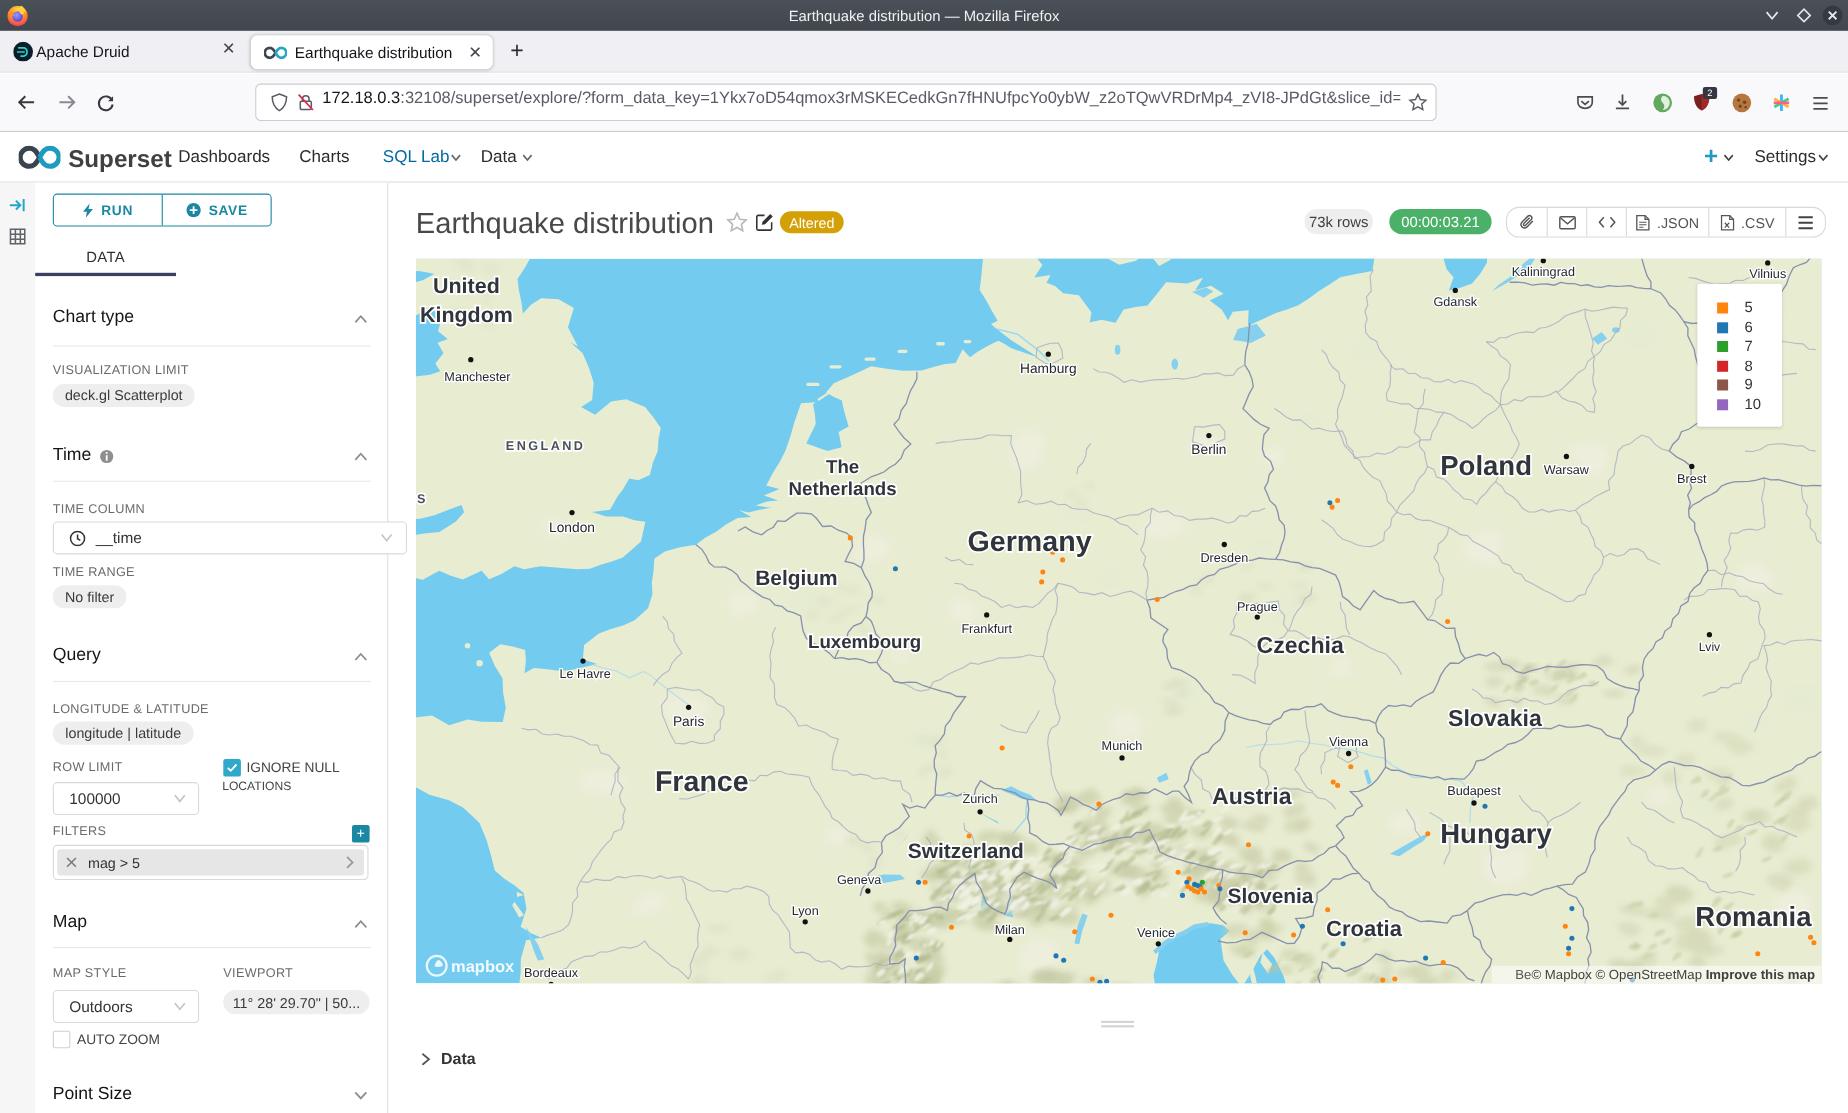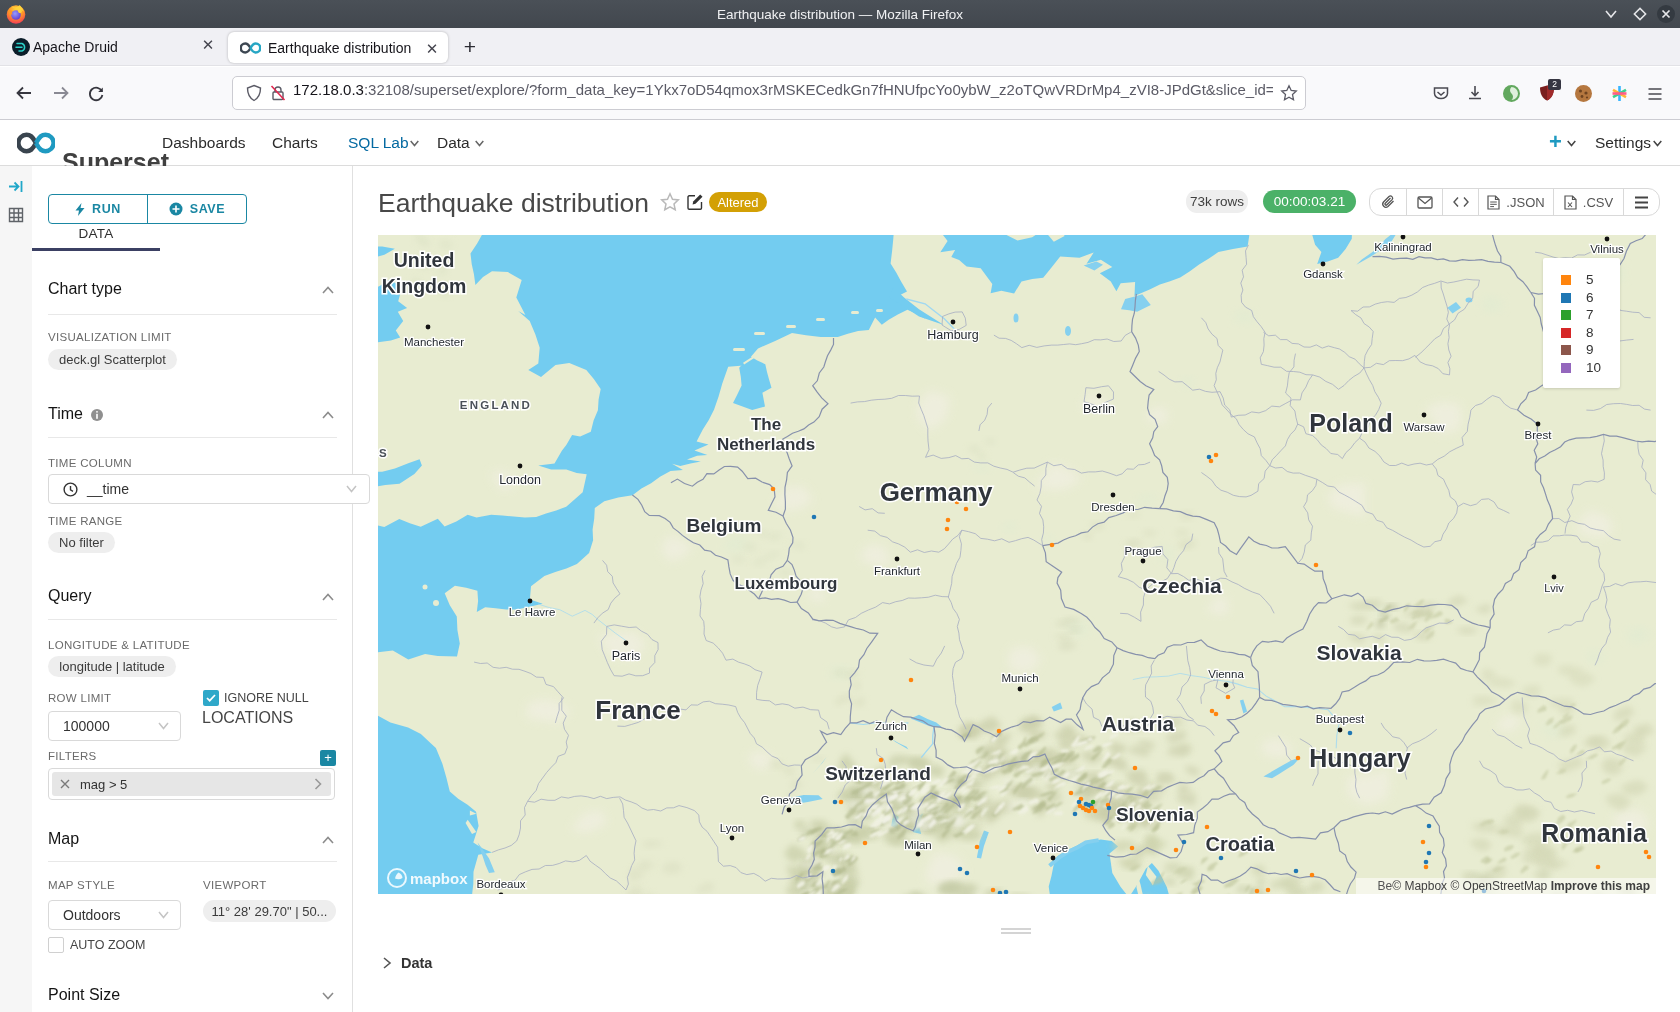--- a/index.html
+++ b/index.html
@@ -112,21 +112,21 @@
     </svg>
 <svg class="abs" style="left:1646px;top:18px" width="18" height="18" viewBox="0 0 18 18">
       <path d="M2.5 4 H15.5 M2.5 9 H15.5 M2.5 14 H15.5" stroke="#4a4a52" stroke-width="1.7"></path>
     </svg>
 </div>
 <div class="abs" style="left:0;top:121px;width:1680px;height:45px;background:#fff;border-bottom:1px solid #dcdcdc">
 <svg class="abs" style="left:17px;top:11px" width="38" height="22" viewBox="0 0 42 24">
       <path d="M21 12 C17 4.5 14.5 3 10.5 3 a9 9 0 0 0 0 18 c4 0 6.5-1.5 10.5-9" fill="none" stroke="#39444e" stroke-width="5"></path>
       <path d="M21 12 C25 19.5 27.5 21 31.5 21 a9 9 0 0 0 0 -18 c-4 0-6.5 1.5-10.5 9" fill="none" stroke="#1f9ac1" stroke-width="5"></path>
     </svg>
-<div class="abs" style="left:62px;top:27px;font-size:25px;font-weight:bold;color:#404040">Superset</div>
+<div class="abs" style="left:62px;top:11px;font-size:22px;font-weight:bold;color:#404040">Superset</div>
 <div class="abs" style="left:162px;top:0;height:44px;display:flex;align-items:center;font-size:15.5px;color:#2c2c2c">Dashboards</div>
 <div class="abs" style="left:272px;top:0;height:44px;display:flex;align-items:center;font-size:15.5px;color:#2c2c2c">Charts</div>
 <div class="abs" style="left:348px;top:0;height:44px;display:flex;align-items:center;font-size:15.5px;color:#0369a1">SQL Lab</div>
 <div class="abs" style="left:437px;top:0;height:44px;display:flex;align-items:center;font-size:15.5px;color:#2c2c2c">Data</div>
 <svg class="abs" style="left:410px;top:19px" width="9" height="7" viewBox="0 0 9 7">
       <path d="M0.7 1 L4.5 5.5 L8.3 1" stroke="#666" stroke-width="1.5" fill="none"></path>
     </svg>
 <svg class="abs" style="left:475px;top:19px" width="9" height="7" viewBox="0 0 9 7">
       <path d="M0.7 1 L4.5 5.5 L8.3 1" stroke="#666" stroke-width="1.5" fill="none"></path>
     </svg>
@@ -140,21 +140,21 @@
     </svg>
 </div>
 <div class="abs" style="left:0;top:166px;width:32px;height:846px;background:#f6f6f6"></div>
 <svg class="abs" style="left:8px;top:179px" width="16" height="15" viewBox="0 0 16 15">
     <path d="M1 7.5 H10 M6.5 3.5 L10.5 7.5 L6.5 11.5 M13.5 2 V13" stroke="#20a7c9" stroke-width="1.8" fill="none"></path>
   </svg>
 <svg class="abs" style="left:8px;top:207px" width="16" height="16" viewBox="0 0 16 16">
     <path d="M1.5 1.5 H14.5 V14.5 H1.5 Z M1.5 6 H14.5 M1.5 10.5 H14.5 M6 1.5 V14.5 M10.5 1.5 V14.5" stroke="#5f6368" stroke-width="1.4" fill="none"></path>
   </svg>
 <div class="abs" style="left:32px;top:166px;width:321px;height:846px;background:#fff;border-right:1px solid #e0e0e0"></div>
-<div class="abs" style="left:48px;top:194px;width:199px;height:30px;border:1.5px solid #1a87a3;border-radius:4px;display:flex">
+<div class="abs" style="left:48px;top:176px;width:199px;height:30px;border:1.5px solid #1a87a3;border-radius:4px;display:flex">
 <div style="flex:1;border-right:1.5px solid #1a87a3;display:flex;align-items:center;justify-content:center;gap:7px;color:#1a87a3;font-size:12.5px;font-weight:bold;letter-spacing:0.6px"><svg width="10" height="13" viewBox="0 0 10 13">
         <path d="M6.5 0 L0.5 7.5 H4 L3 13 L9.5 5 H5.5 Z" fill="#1a87a3"></path>
       </svg>RUN</div>
 <div style="flex:1;display:flex;align-items:center;justify-content:center;gap:7px;color:#1a87a3;font-size:12.5px;font-weight:bold;letter-spacing:0.6px"><svg width="14" height="14" viewBox="0 0 14 14">
         <circle cx="7" cy="7" r="6.5" fill="#1a87a3"></circle>
         <path d="M7 3.5 V10.5 M3.5 7 H10.5" stroke="#fff" stroke-width="1.6"></path>
       </svg>SAVE</div>
 </div>
 <div class="abs" style="left:32px;top:218px;width:128px;height:30px;display:flex;align-items:center;justify-content:center;font-size:13.5px;color:#2f2f2f;letter-spacing:0.3px">DATA</div>
 <div class="abs" style="left:32px;top:248px;width:128px;height:3px;background:#3b4063"></div>
@@ -200,21 +200,21 @@
     <span style="margin-left:14px">100000</span>
     <svg style="position:absolute;right:11px" width="11" height="8" viewBox="0 0 11 8">
       <path d="M1 1 L5.5 6.5 L10 1" stroke="#c4c4c4" stroke-width="1.5" fill="none"></path>
     </svg>
   </div>
 <div class="abs" style="left:203px;top:690px;width:16px;height:16px;background:#2fa8c9;border-radius:2px"></div>
 <svg class="abs" style="left:206px;top:694px" width="10" height="8" viewBox="0 0 10 8">
     <path d="M1 4 L3.7 6.7 L9 1" stroke="#fff" stroke-width="1.7" fill="none"></path>
   </svg>
 <div class="abs" style="left:224px;top:691px;font-size:12.5px;color:#454545">IGNORE NULL</div>
-<div class="abs" style="left:202px;top:709px;font-size:16px;color:#454545">LOCATIONS</div>
+<div class="abs" style="left:202px;top:709px;font-size:11px;color:#454545">LOCATIONS</div>
 <div class="abs lbl" style="left:48px;top:750px">FILTERS</div>
 <div class="abs" style="left:320px;top:750px;width:16px;height:16px;background:#1a87a3;border-radius:2px;color:#fff;font-size:13px;line-height:15px;text-align:center">+</div>
 <div class="abs" style="left:48px;top:768px;width:287px;height:32px;border:1px solid #d9d9d9;border-radius:4px"></div>
 <div class="abs" style="left:52px;top:772px;width:279px;height:24px;background:#e6e6e6;border-radius:3px"></div>
 <svg class="abs" style="left:60px;top:779px" width="10" height="10" viewBox="0 0 10 10">
     <path d="M1 1 L9 9 M9 1 L1 9" stroke="#7a7a7a" stroke-width="1.4"></path>
   </svg>
 <div class="abs" style="left:80px;top:777px;font-size:13px;color:#333">mag &gt; 5</div>
 <svg class="abs" style="left:314px;top:778px" width="8" height="12" viewBox="0 0 8 12">
     <path d="M1.5 1 L6.5 6 L1.5 11" stroke="#999" stroke-width="1.6" fill="none"></path>

